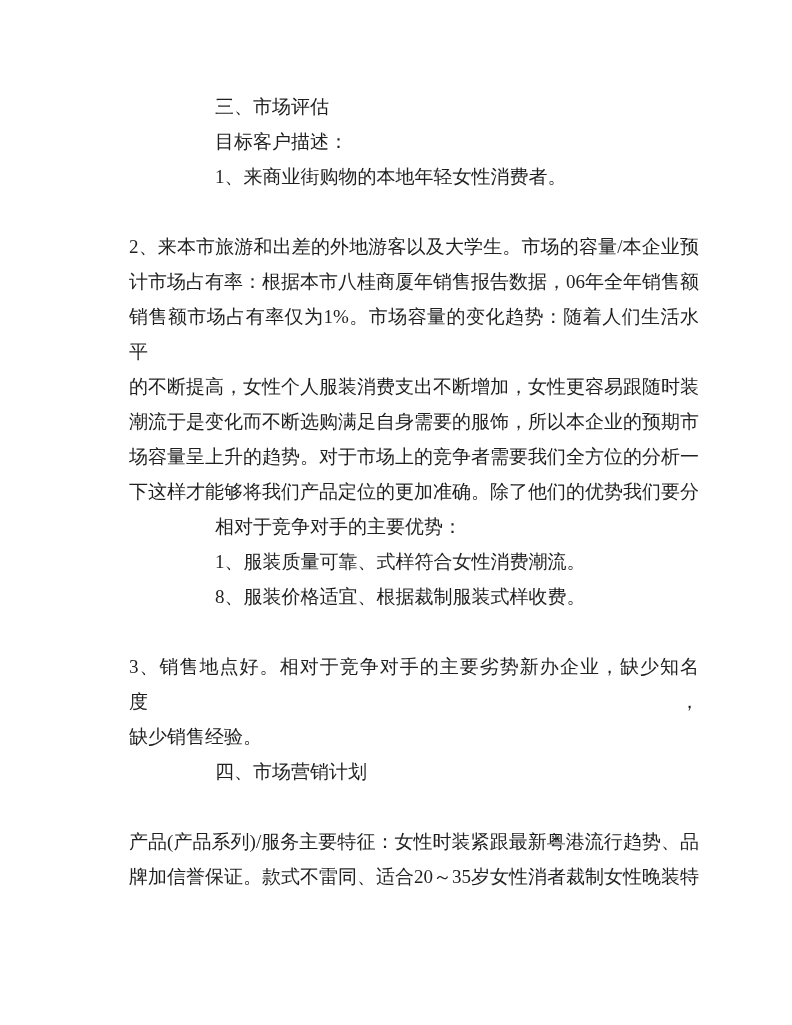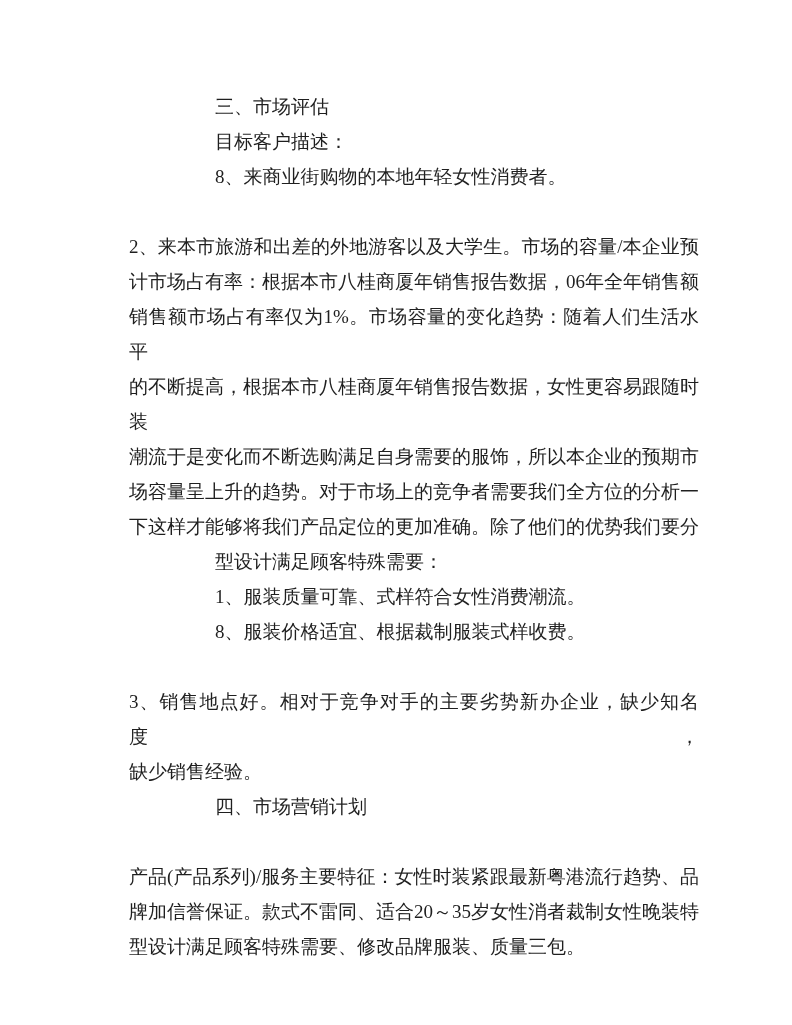--- a/index.html
+++ b/index.html
@@ -46,40 +46,39 @@
     width: 100%;
   }
 </style>
 </head>
 <body>
 
 <div class="page">
   <div class="doc" id="doc">
       <div class="line indent">三、市场评估</div>
       <div class="line indent">目标客户描述：</div>
-      <div class="line indent">8、来商业街购物的本地年轻女性消费者。</div>
+      <div class="line indent">1、来商业街购物的本地年轻女性消费者。</div>
       <div class="blank"></div>
       <div class="paragraph">
         <div class="line justify">2、来本市旅游和出差的外地游客以及大学生。市场的容量/本企业预</div>
         <div class="line justify">计市场占有率：根据本市八桂商厦年销售报告数据，06年全年销售额</div>
         <div class="line justify">销售额市场占有率仅为1%。市场容量的变化趋势：随着人们生活水平</div>
-        <div class="line justify">的不断提高，根据本市八桂商厦年销售报告数据，女性更容易跟随时装</div>
+        <div class="line justify">的不断提高，女性个人服装消费支出不断增加，女性更容易跟随时装</div>
         <div class="line justify">潮流于是变化而不断选购满足自身需要的服饰，所以本企业的预期市</div>
         <div class="line justify">场容量呈上升的趋势。对于市场上的竞争者需要我们全方位的分析一</div>
         <div class="line justify">下这样才能够将我们产品定位的更加准确。除了他们的优势我们要分</div>
       </div>
-      <div class="line indent">型设计满足顾客特殊需要：</div>
+      <div class="line indent">相对于竞争对手的主要优势：</div>
       <div class="line indent">1、服装质量可靠、式样符合女性消费潮流。</div>
       <div class="line indent">8、服装价格适宜、根据裁制服装式样收费。</div>
       <div class="blank"></div>
       <div class="paragraph">
         <div class="line justify">3、销售地点好。相对于竞争对手的主要劣势新办企业，缺少知名度，</div>
         <div class="line">缺少销售经验。</div>
       </div>
       <div class="line indent">四、市场营销计划</div>
       <div class="blank"></div>
       <div class="paragraph">
         <div class="line justify">产品(产品系列)/服务主要特征：女性时装紧跟最新粤港流行趋势、品</div>
         <div class="line justify">牌加信誉保证。款式不雷同、适合20～35岁女性消者裁制女性晚装特</div>
-        <div class="line">型设计满足顾客特殊需要、修改品牌服装、质量三包。</div>
       </div>
     </div>
 </div>
 
 </body></html>

